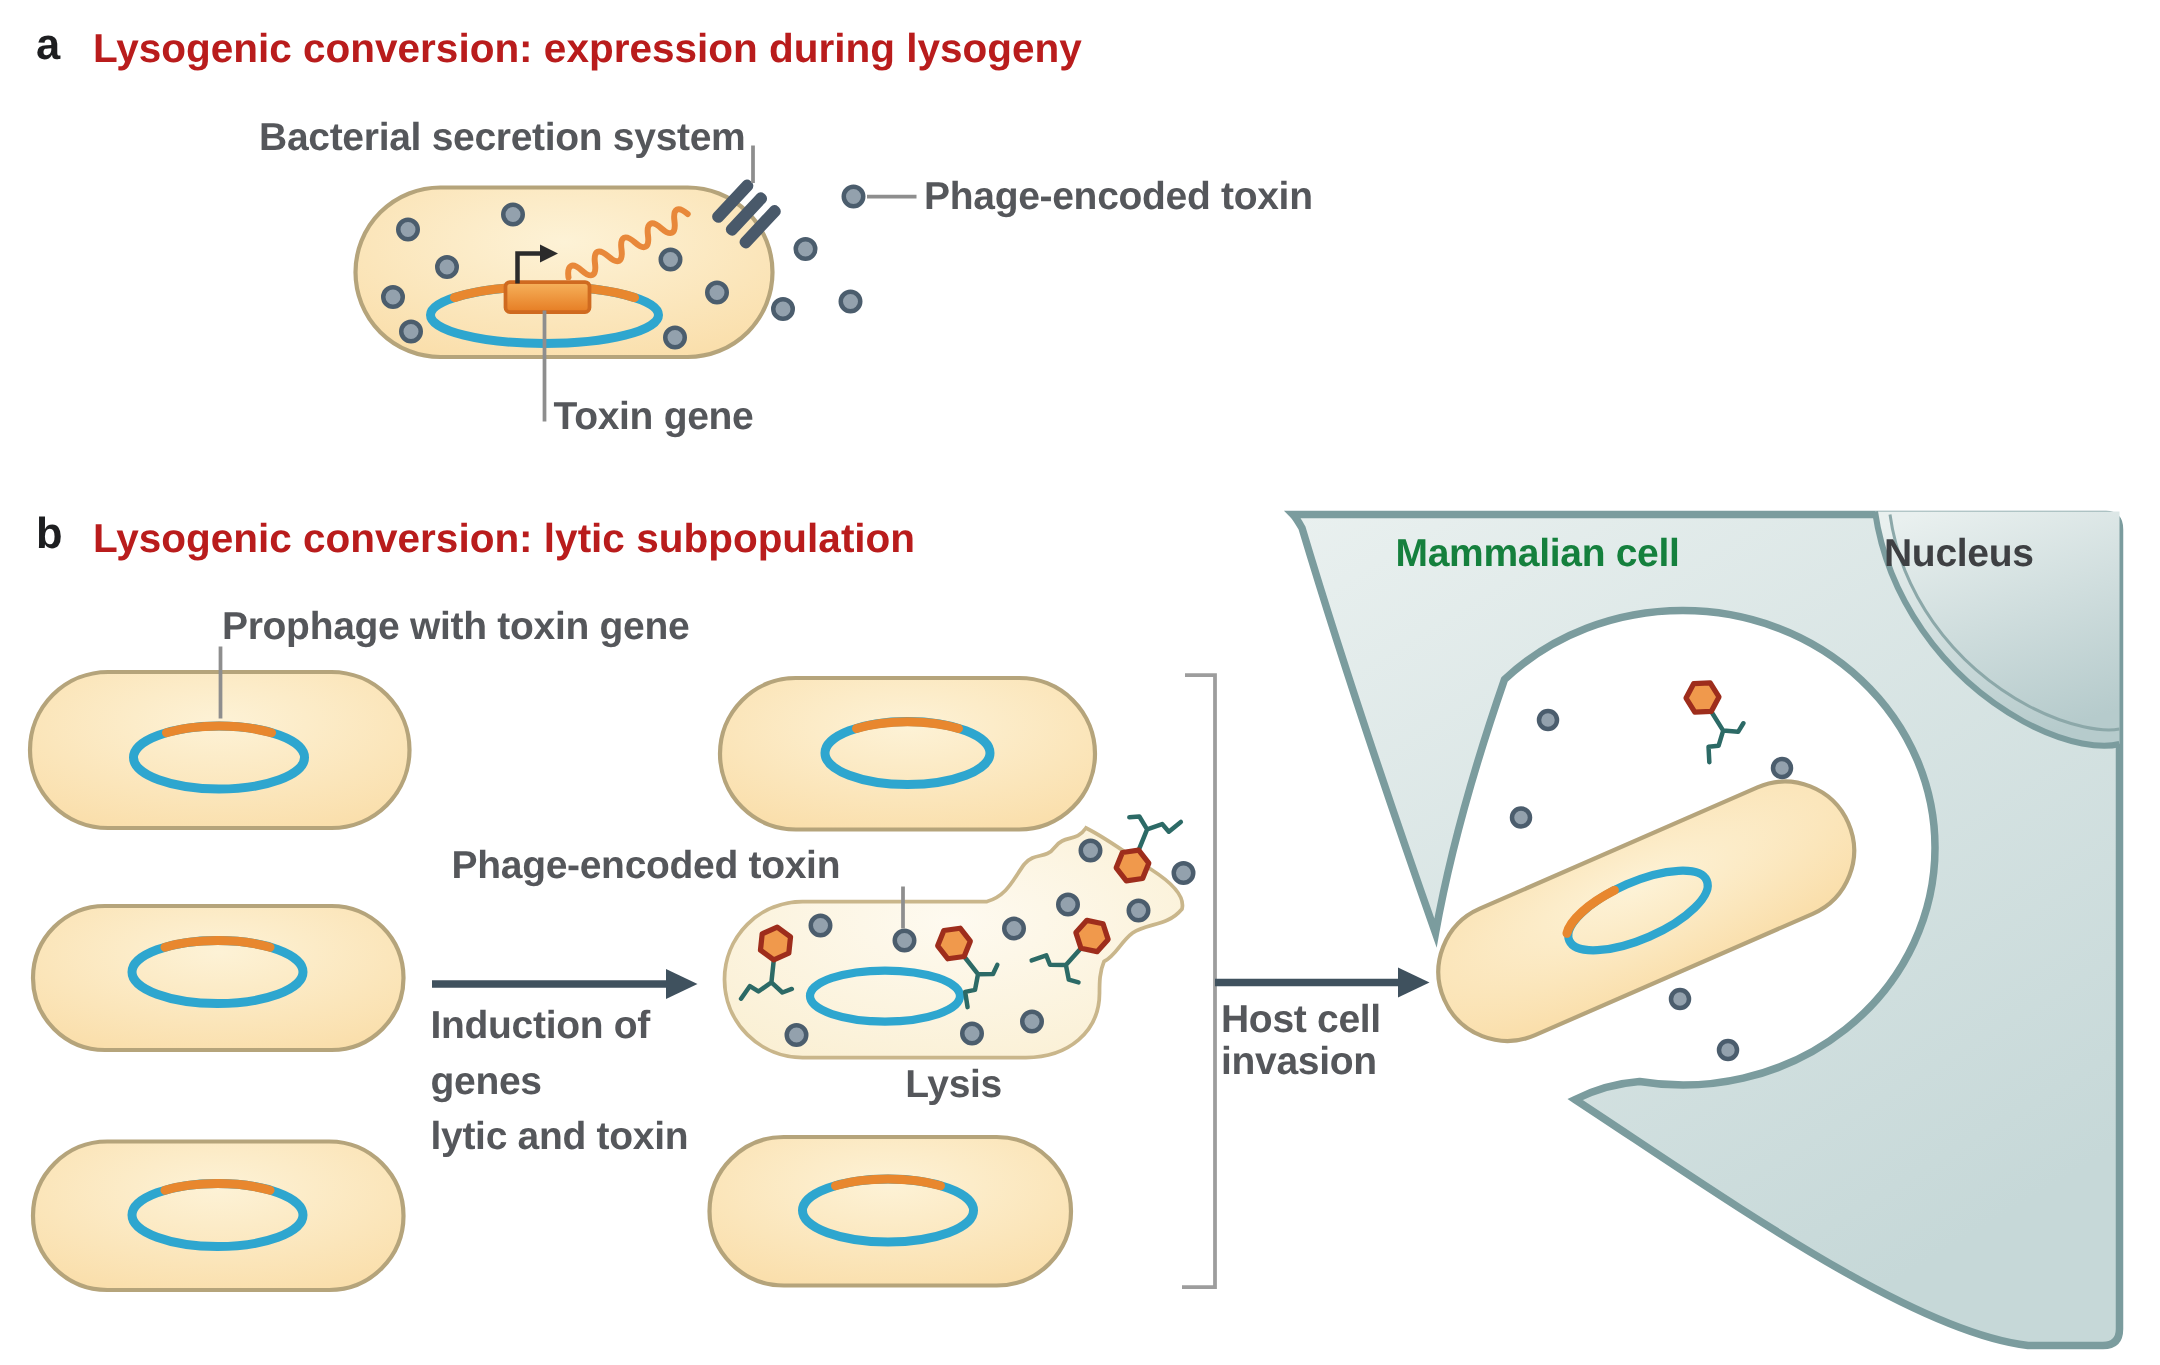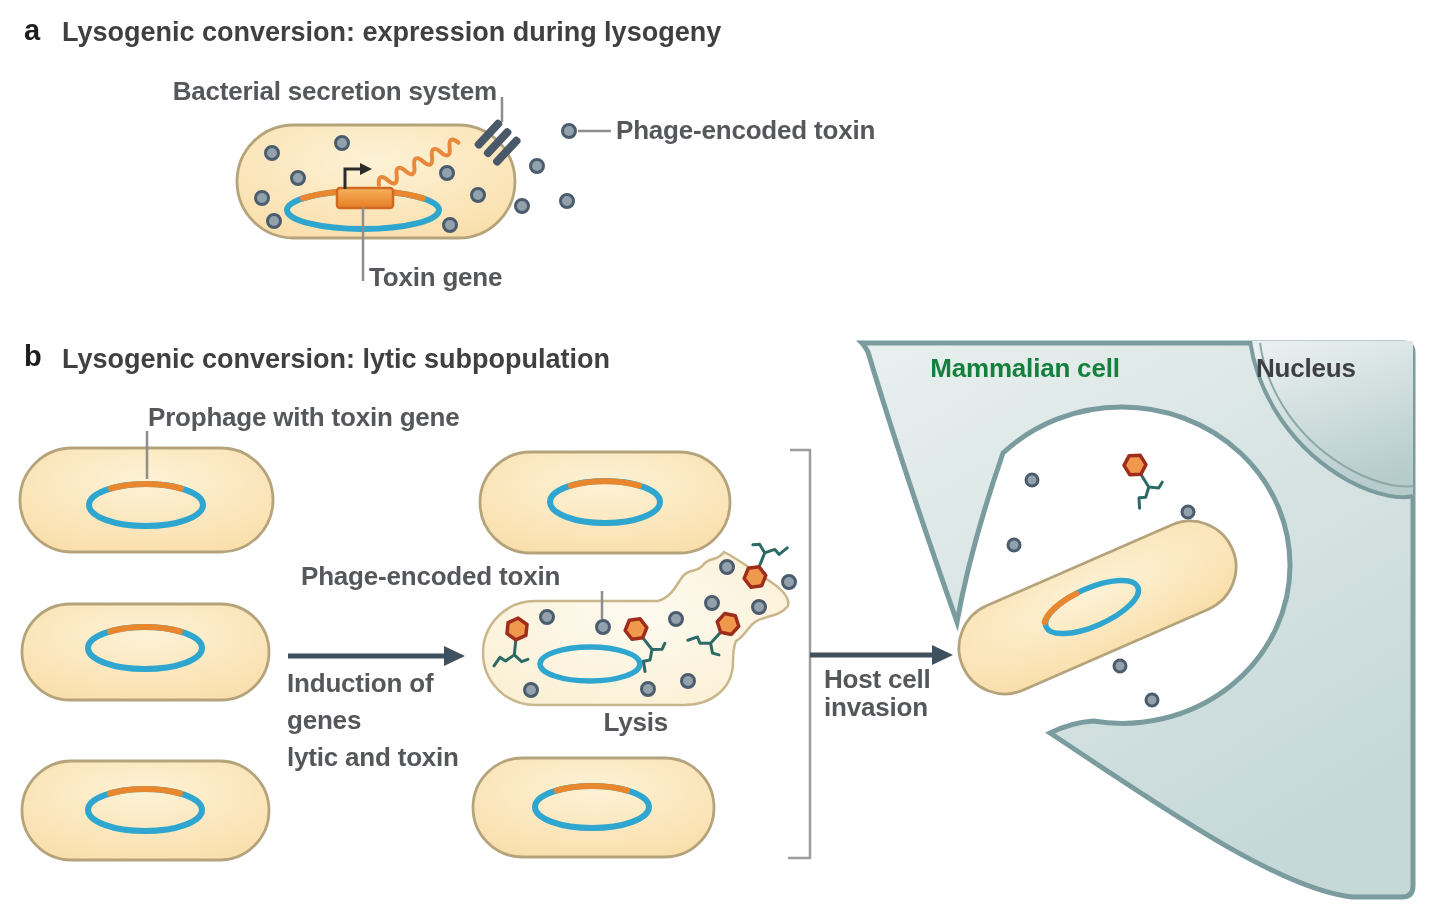--- a/index.html
+++ b/index.html
@@ -1,30 +1,30 @@
 <!DOCTYPE html>
 <html><head>
 <meta charset="utf-8">
 <style>
   html,body{margin:0;padding:0;background:#fff;}
   .canvas{position:relative;width:1440px;height:910px;background:#ffffff;overflow:hidden;
           font-family:"Liberation Sans", sans-serif;}
   svg{position:absolute;left:0;top:0;}
   .lbl{position:absolute;font-size:26px;font-weight:600;color:#55575b;line-height:1.15;
        letter-spacing:-0.2px;white-space:nowrap;}
-  .heading{position:absolute;font-size:27px;font-weight:700;color:#404040;white-space:nowrap;}
+  .heading{position:absolute;font-size:27px;font-weight:700;color:#b91c1c;white-space:nowrap;}
   .index{position:absolute;font-size:29px;font-weight:700;color:#1d1e20;}
   #lbl-secretion{left:132px;top:77px;width:365px;text-align:right;}
   #lbl-phage-toxin-a{left:616px;top:116px;}
   #lbl-toxin-gene{left:369px;top:263px;}
   #lbl-prophage{left:148px;top:403px;}
   #lbl-phage-toxin-b{left:301px;top:562px;}
   #lbl-induction{left:287px;top:665px;line-height:37px;}
   #lbl-lysis{left:548px;top:708px;width:120px;text-align:right;}
-  #lbl-invasion{left:814px;top:665px;line-height:28px;margin-left:10px;}
+  #lbl-invasion{left:814px;top:665px;line-height:28px;}
   #lbl-mammalian{left:895px;top:354px;width:260px;text-align:center;color:#15803d;}
   #lbl-nucleus{left:1256px;top:354px;width:160px;text-align:left;color:#3e4043;}
   #a-index{left:24px;top:14px;} #a-title{left:62px;top:17px;}
   #b-index{left:24px;top:340px;} #b-title{left:62px;top:344px;}
   .plasmid{fill:none;stroke:#2ea6cf;stroke-width:6;}
   .plasmid-thin{fill:none;stroke:#2ea6cf;stroke-width:5.5;}
   .prophage-arc{fill:none;stroke:#e8872e;stroke-width:6;stroke-linecap:round;}
   .bact{fill:url(#gBact);stroke:#b5a47b;stroke-width:2.8;}
   .dot{fill:#93a1ad;stroke:#4b5d6d;stroke-width:3;}
   .leader{fill:none;stroke:#8e8e8e;stroke-width:2.5;}

